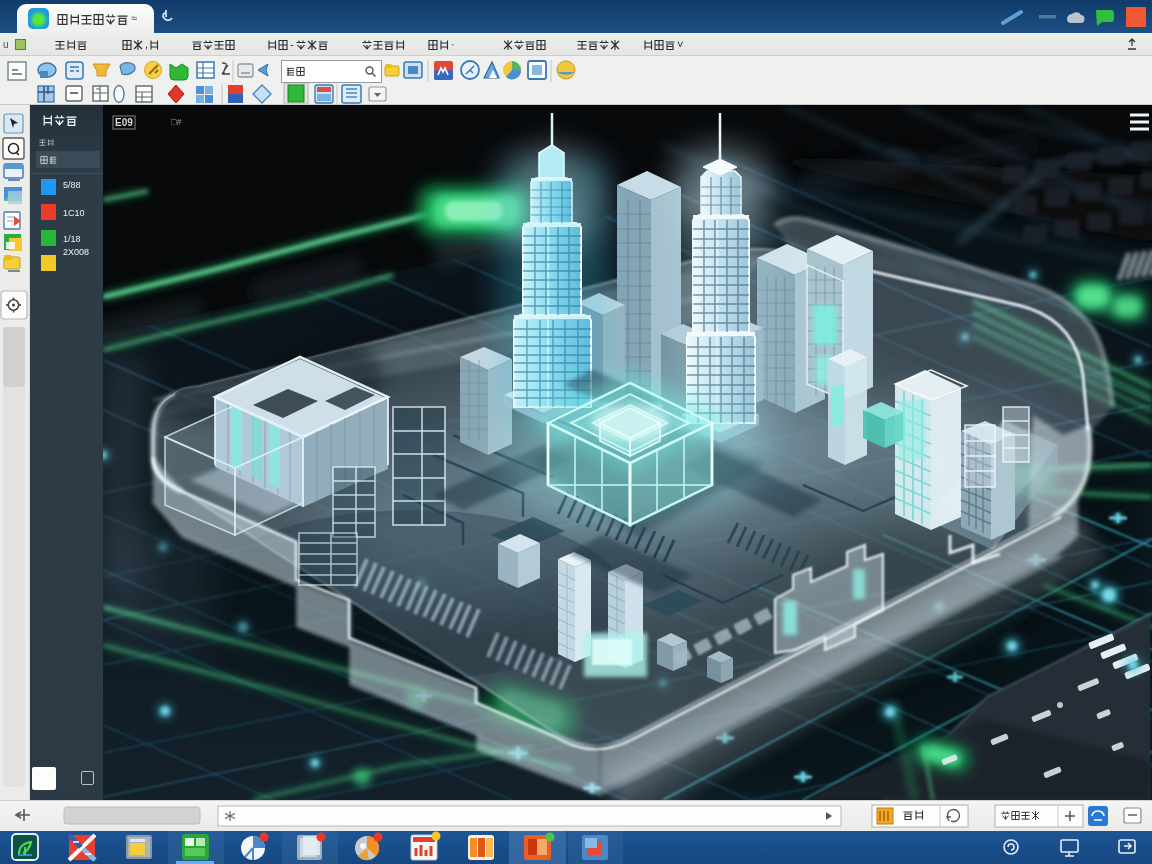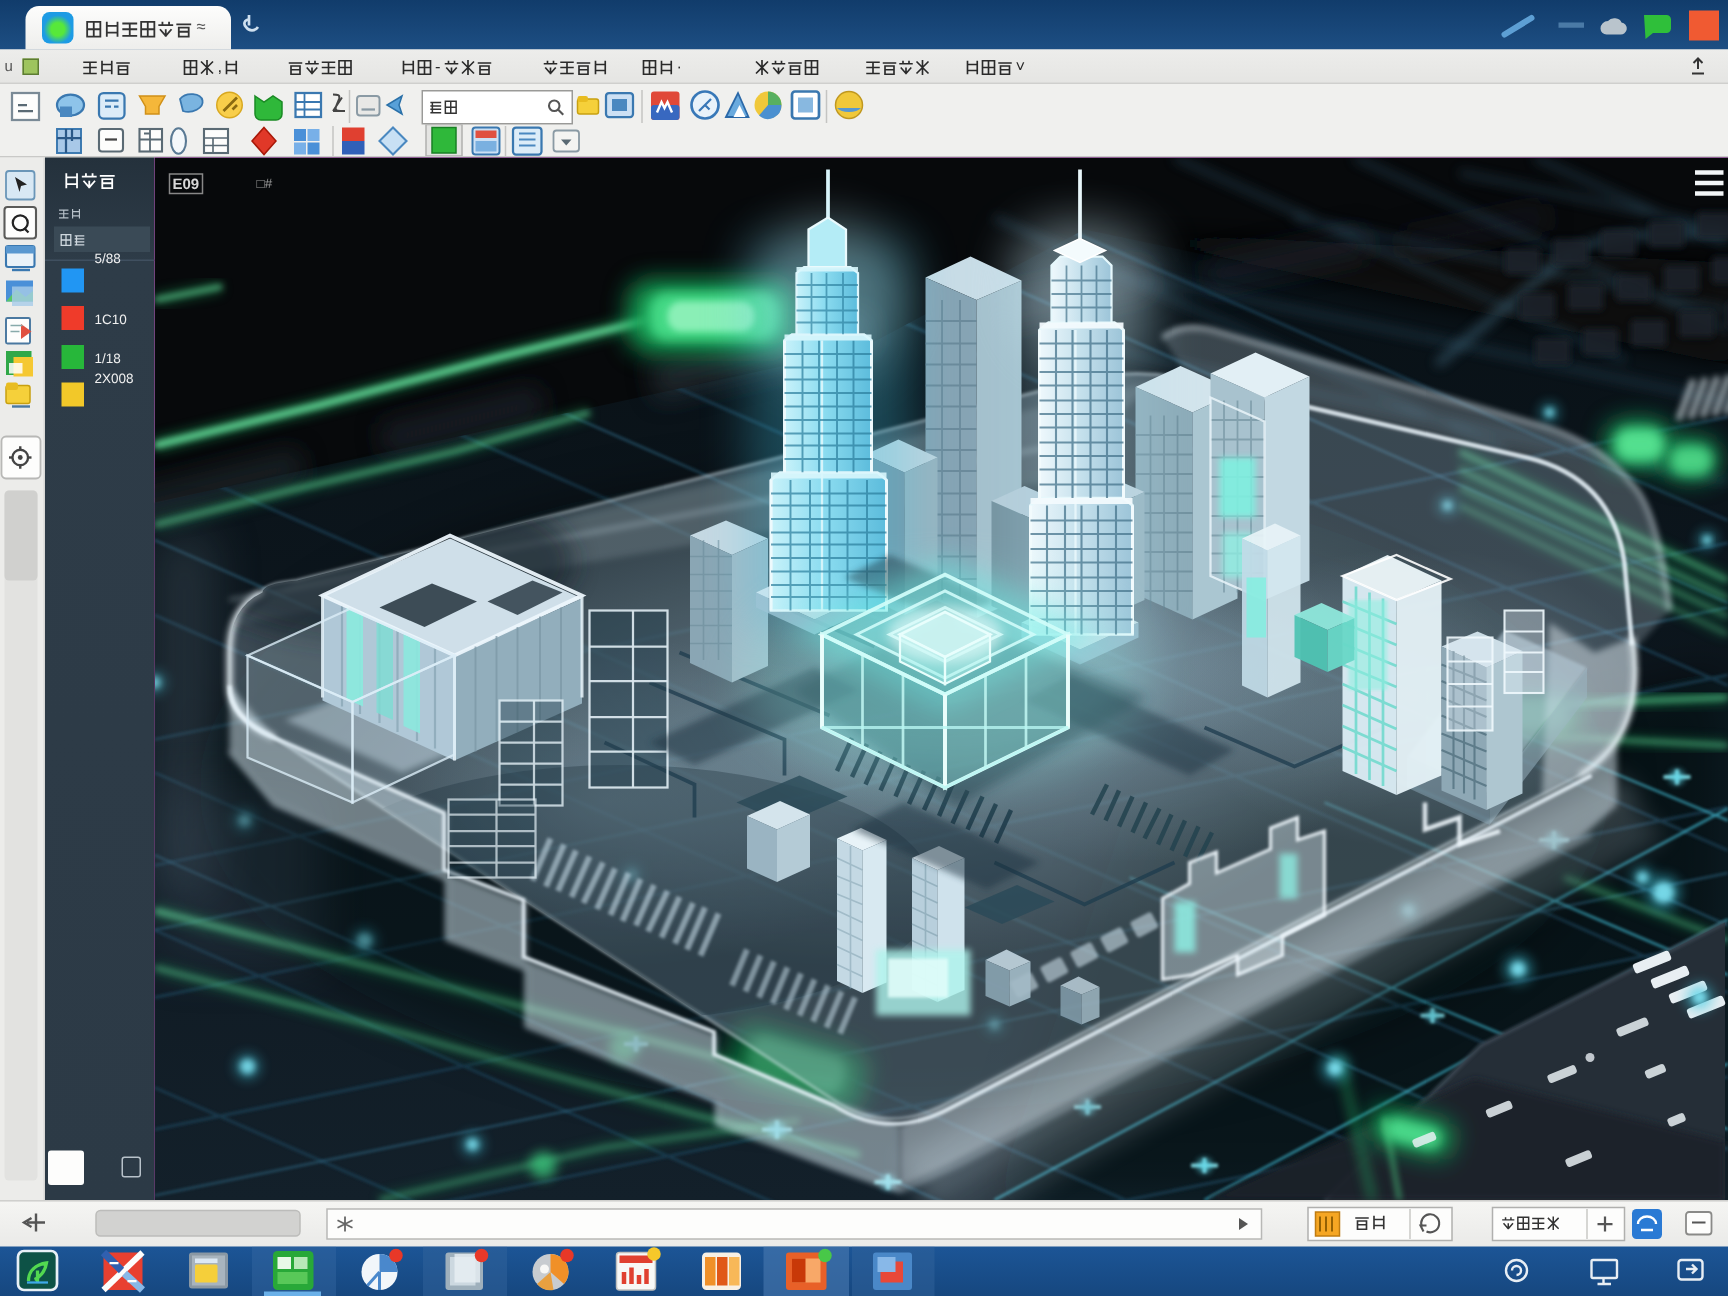--- a/index.html
+++ b/index.html
@@ -14,21 +14,21 @@
   background:linear-gradient(#ededeb,#e5e5e3); border-bottom:1px solid #cfcfcd;
   font-size:11px; color:#2a2a2a; }
 .menu { position:absolute; top:5px; }
 #toolbar { position:absolute; left:0; top:56px; width:1152px; height:49px;
   background:#f0f0ee; border-bottom:1px solid #c9c9c7; }
 #vtools { position:absolute; left:0; top:105px; width:30px; height:695px; background:#ececea; border-right:1px solid #d8d8d6;}
 #panel { position:absolute; left:30px; top:105px; width:73px; height:695px;
   background:linear-gradient(#24313c,#2e3c48 70px,#2c3a46); color:#e8e8e8; }
 .swatch { position:absolute; left:11px; width:15px; height:16px; }
 .swlabel { position:absolute; left:33px; font-size:9px; color:#f0f0f0; }
-#canvas { position:absolute; left:103px; top:105px; width:1049px; height:695px; background:#a21caf; }
+#canvas { position:absolute; left:103px; top:105px; width:1049px; height:695px; background:#f0abfc; }
 #statusbar { position:absolute; left:0; top:800px; width:1152px; height:31px;
   background:linear-gradient(#f5f5f3,#eaeae8); border-top:1px solid #cfcfcd; font-size:10px; color:#333;}
 #taskbar { position:absolute; left:0; top:831px; width:1152px; height:33px;
   background:linear-gradient(#1c5596,#16477f); }
 </style>
 </head>
 <body>
 <svg width="0" height="0" style="position:absolute">
     <defs>
 <g id="gA" fill="none" stroke-width="1.1">
@@ -396,21 +396,21 @@
           <g transform="translate(0,1) scale(0.80)" stroke="currentColor" style="stroke-width:1.12px">
             <use href="#gB"></use>
           </g>
           <g transform="translate(9,1) scale(0.80)" stroke="currentColor" style="stroke-width:1.12px">
             <use href="#gG"></use>
           </g>
         </svg>
       </div>
     <div class="abs" style="left:0;top:68px;width:73px;height:1px;background:#405060;"></div>
     <div class="swatch" style="top:74px;background:#2196f3;"></div>
-      <div class="swlabel" style="top:62px;">5/88</div>
+      <div class="swlabel" style="top:75px;">5/88</div>
     <div class="swatch" style="top:99px;background:#ef3b2a;"></div>
       <div class="swlabel" style="top:103px;">1C10</div>
     <div class="swatch" style="top:125px;background:#27b73a;"></div>
       <div class="swlabel" style="top:129px;">1/18</div>
     <div class="swatch" style="top:150px;background:#f2c829;"></div>
       <div class="swlabel" style="top:142px;">2X008</div>
     <div class="abs" style="left:2px;top:662px;width:24px;height:23px;background:#fdfdfc;border-radius:2px;"></div>
     <div class="abs" style="left:51px;top:666px;width:13px;height:14px;border:1.5px solid #b8c2ca;border-radius:2px;"></div>
   </div>
 

